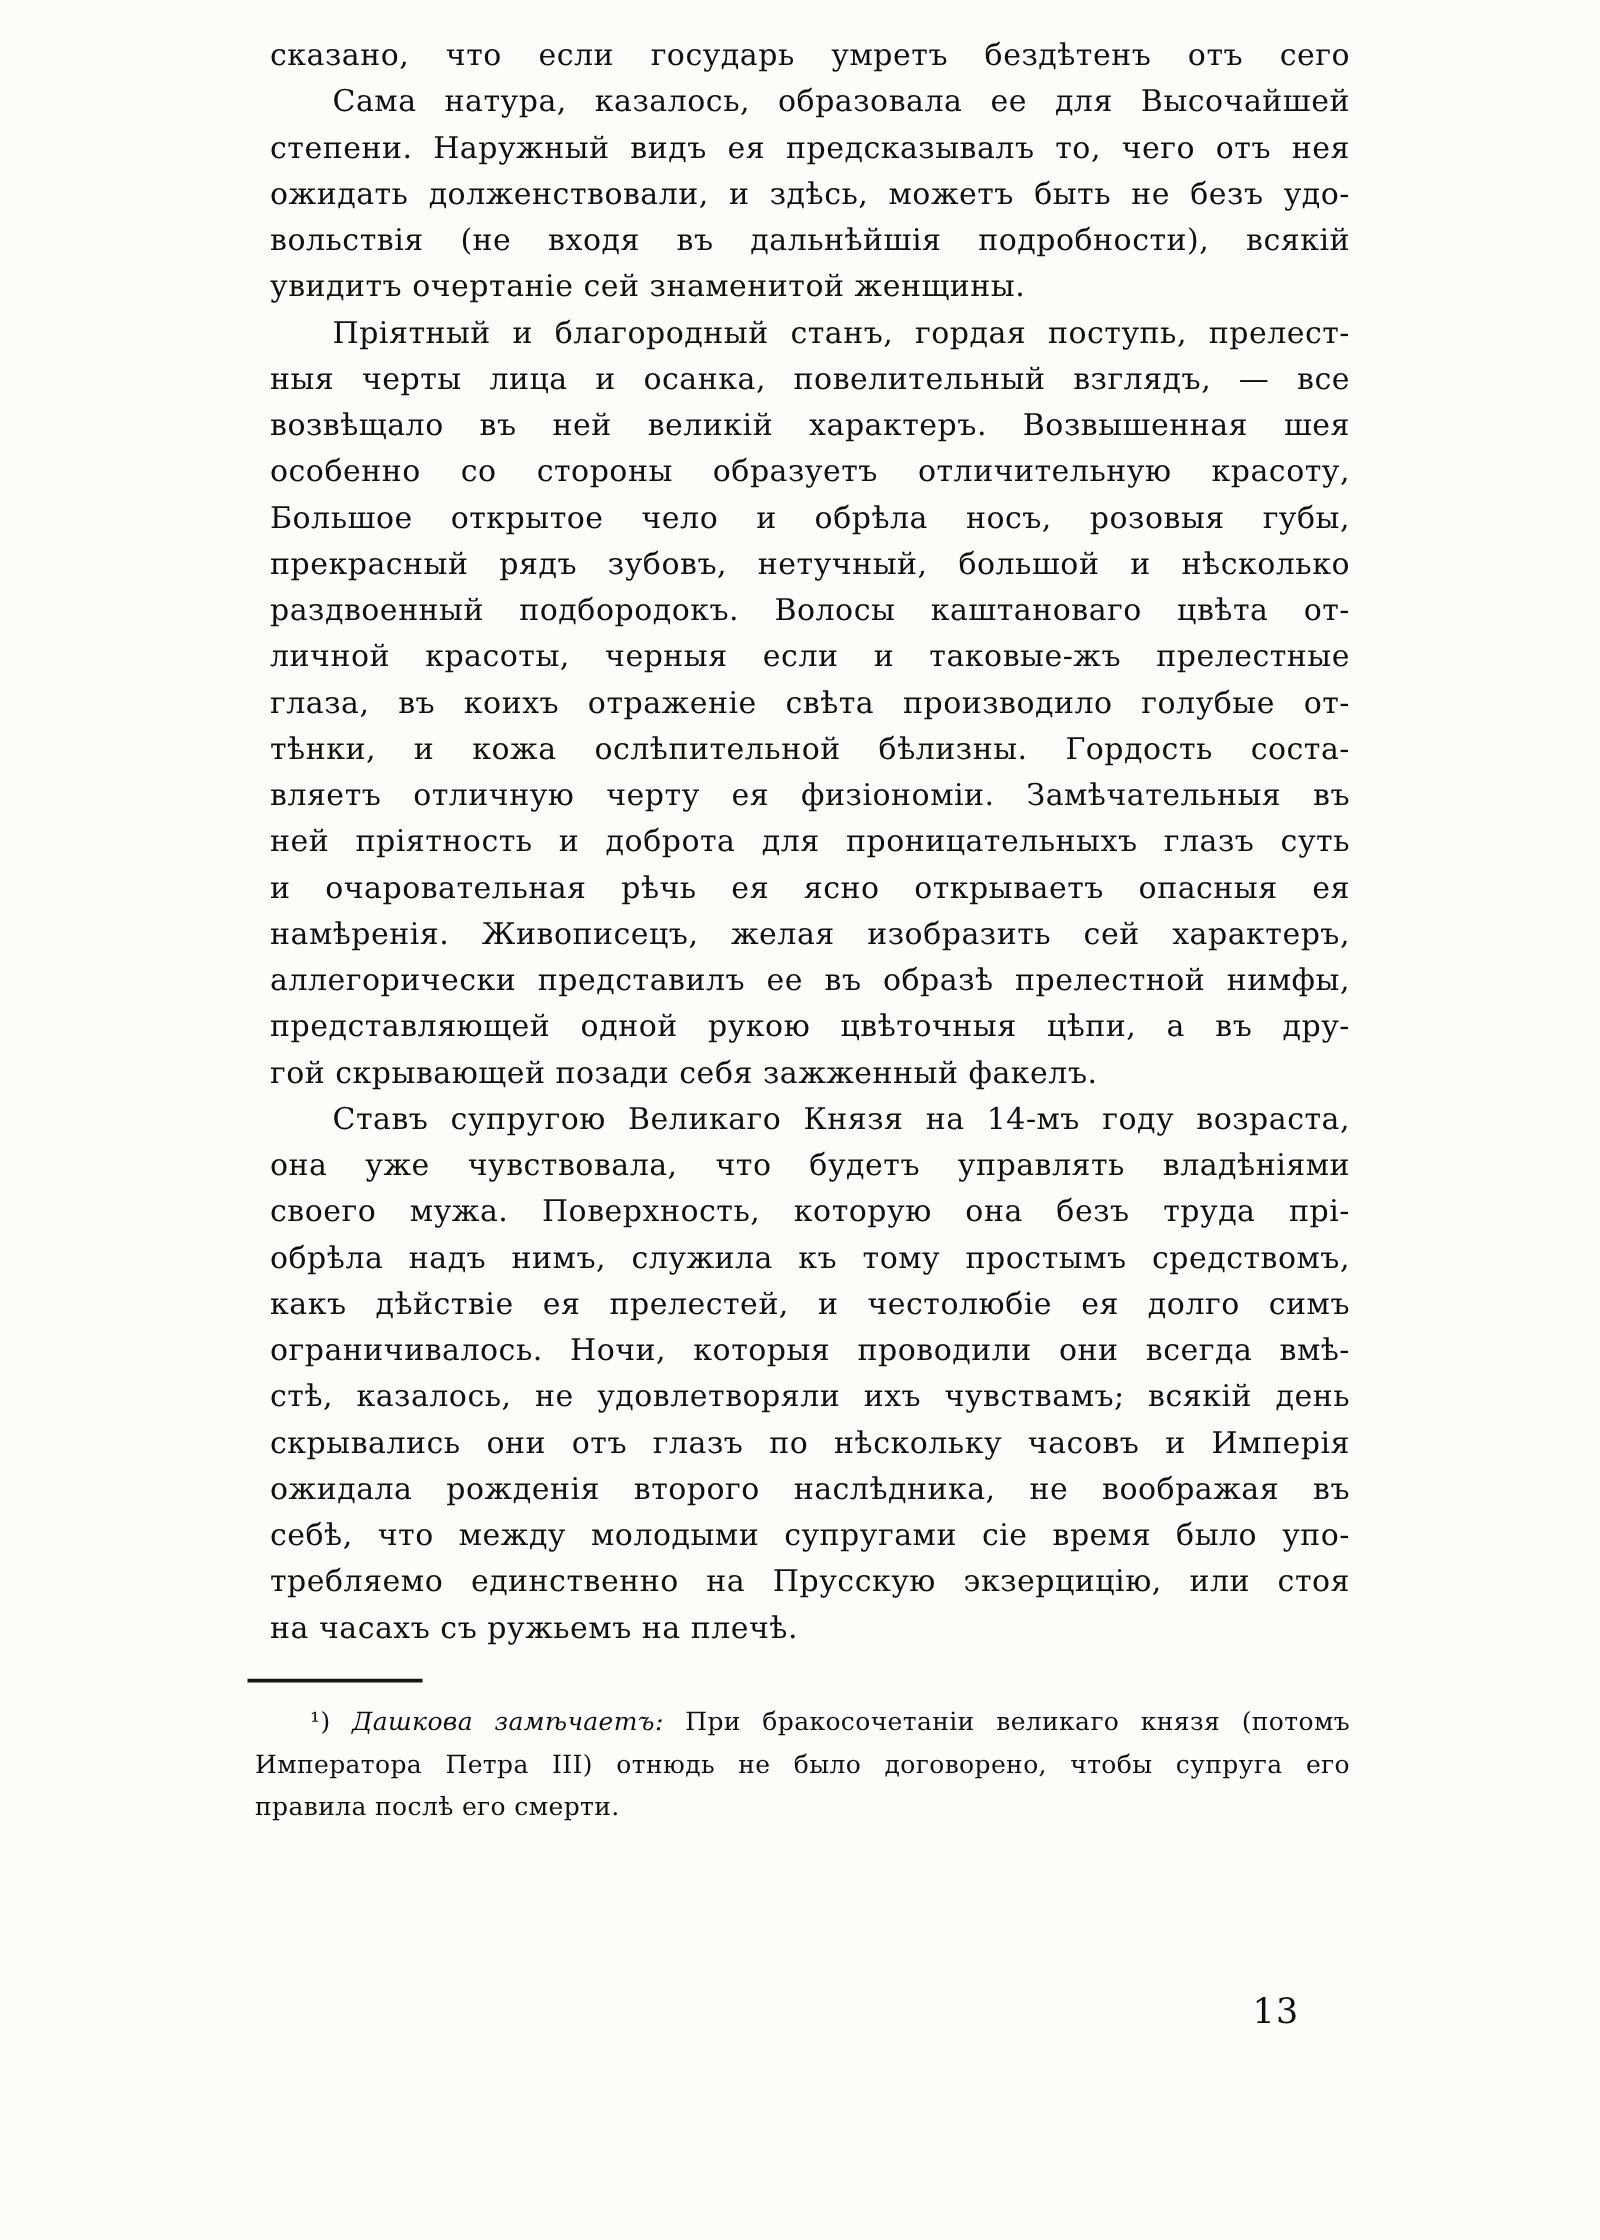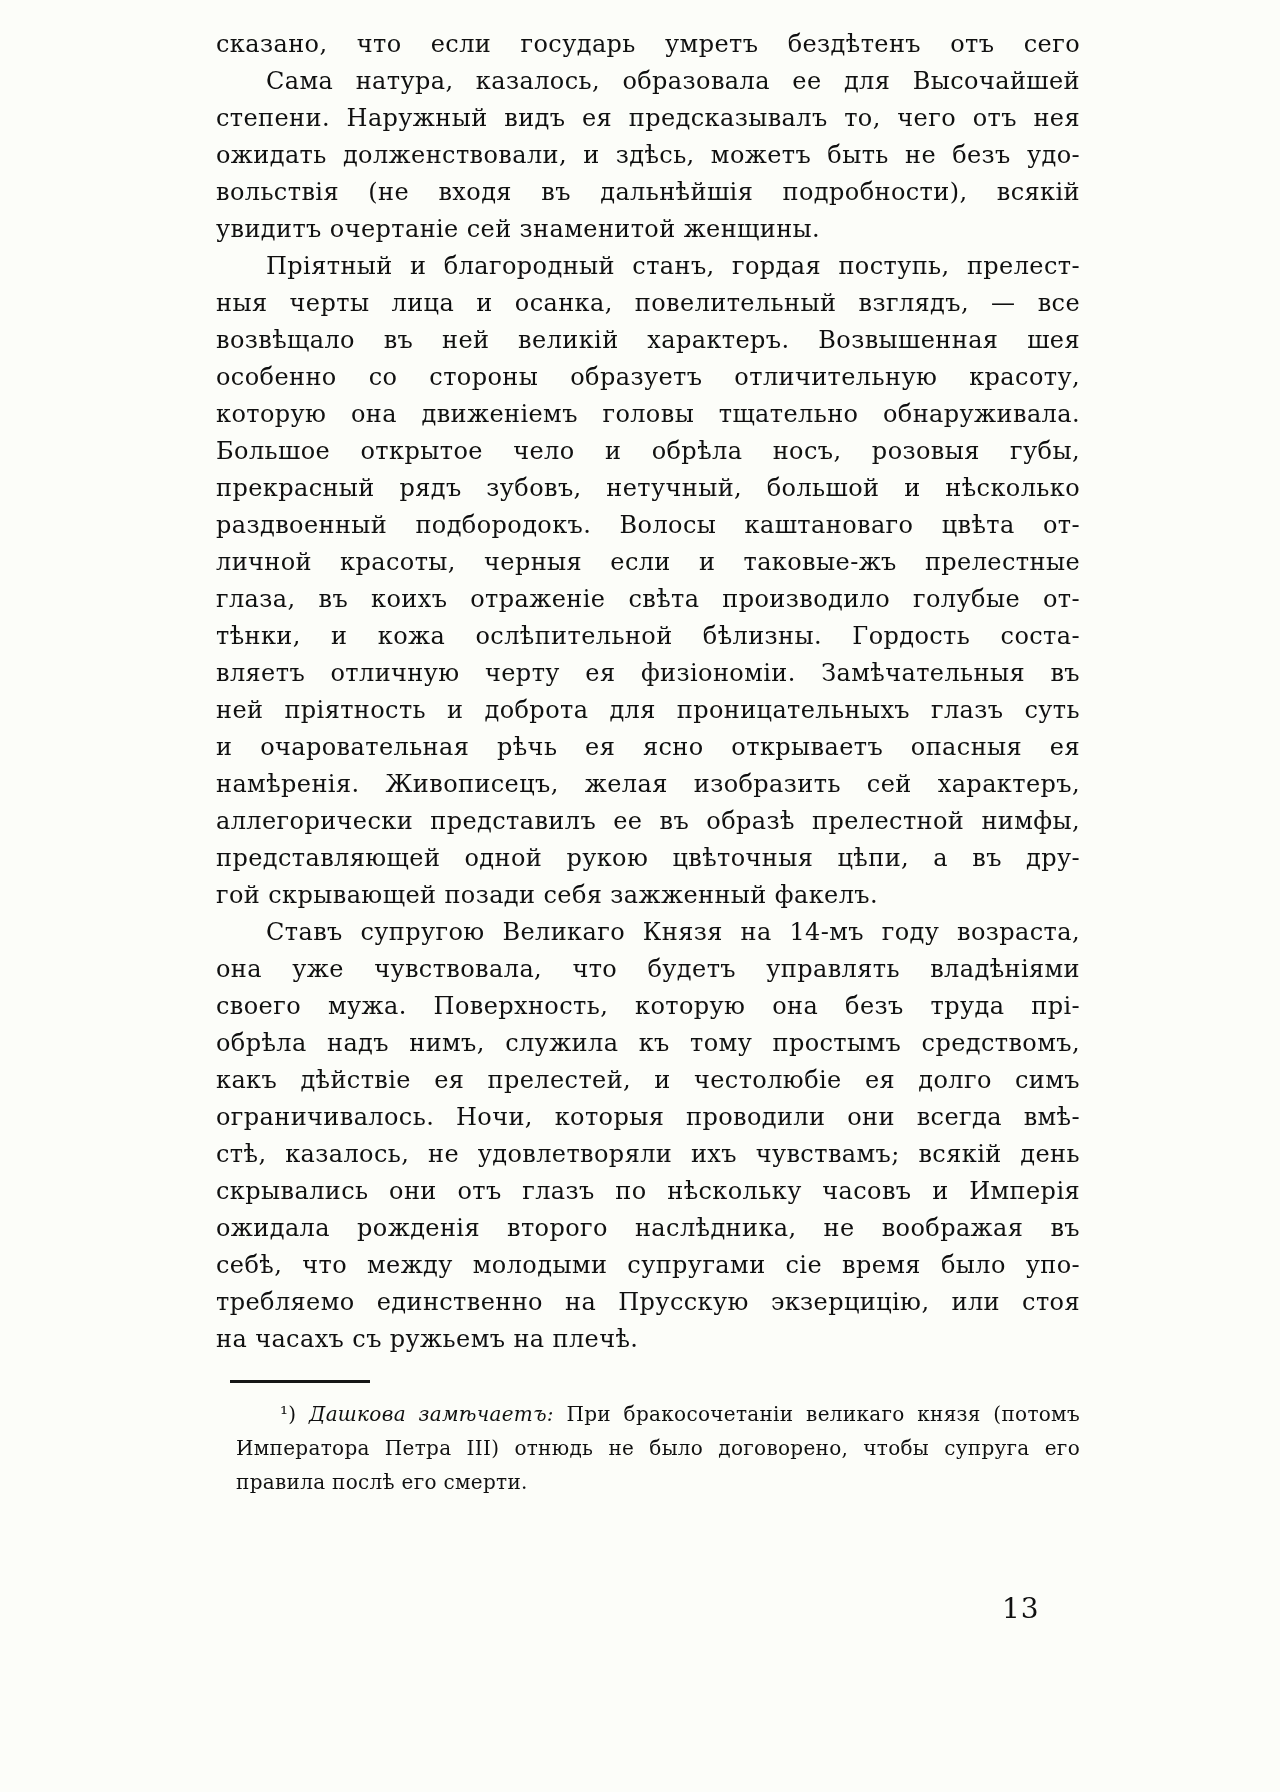--- a/index.html
+++ b/index.html
@@ -40,21 +40,20 @@
   .ln { white-space: normal; margin-left: 12px; }
   .ln.end {
     text-align-last: left;
     -moz-text-align-last: left;
   }
   .ln.ind {
     padding-left: 50px;
   }
   .footnote {
     margin-top: 22px;
-    margin-left: 32px;
   }
   .fn-rule {
     width: 140px;
     height: 0;
     border-top: 3px solid #161616;
     margin: 0 0 14px -6px;
   }
   .fn-ln {
     font-size: 20px;
     line-height: 34px;
@@ -100,21 +99,20 @@
       <div class="ln">ожидать долженствовали, и здѣсь, можетъ быть не безъ удо-</div>
       <div class="ln">вольствія (не входя въ дальнѣйшія подробности), всякій</div>
       <div class="ln end">увидитъ очертаніе сей знаменитой женщины.</div>
     </div>
 
     <div>
       <div class="ln ind">Пріятный и благородный станъ, гордая поступь, прелест-</div>
       <div class="ln">ныя черты лица и осанка, повелительный взглядъ, — все</div>
       <div class="ln">возвѣщало въ ней великій характеръ. Возвышенная шея</div>
       <div class="ln">особенно со стороны образуетъ отличительную красоту,</div>
-      <div class="ln">которую она движеніемъ головы тщательно обнаруживала.</div>
       <div class="ln">Большое открытое чело и обрѣла носъ, розовыя губы,</div>
       <div class="ln">прекрасный рядъ зубовъ, нетучный, большой и нѣсколько</div>
       <div class="ln">раздвоенный подбородокъ. Волосы каштановаго цвѣта от-</div>
       <div class="ln">личной красоты, черныя если и таковые-жъ прелестные</div>
       <div class="ln">глаза, въ коихъ отраженіе свѣта производило голубые от-</div>
       <div class="ln">тѣнки, и кожа ослѣпительной бѣлизны. Гордость соста-</div>
       <div class="ln">вляетъ отличную черту ея физіономіи. Замѣчательныя въ</div>
       <div class="ln">ней пріятность и доброта для проницательныхъ глазъ суть</div>
       <div class="ln">и очаровательная рѣчь ея ясно открываетъ опасныя ея</div>
       <div class="ln">намѣренія. Живописецъ, желая изобразить сей характеръ,</div>

